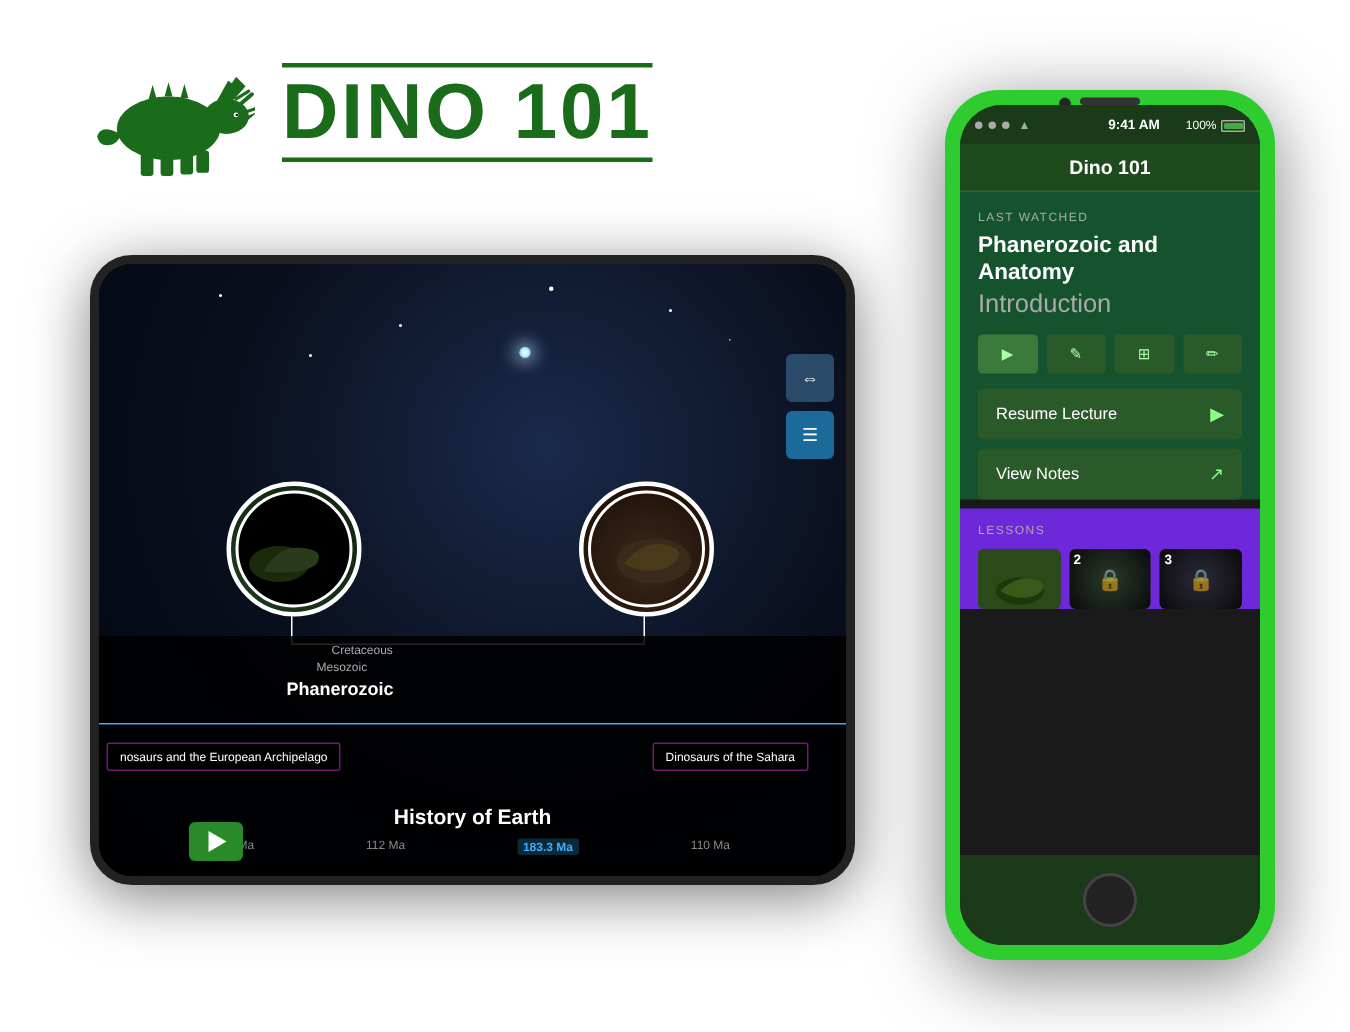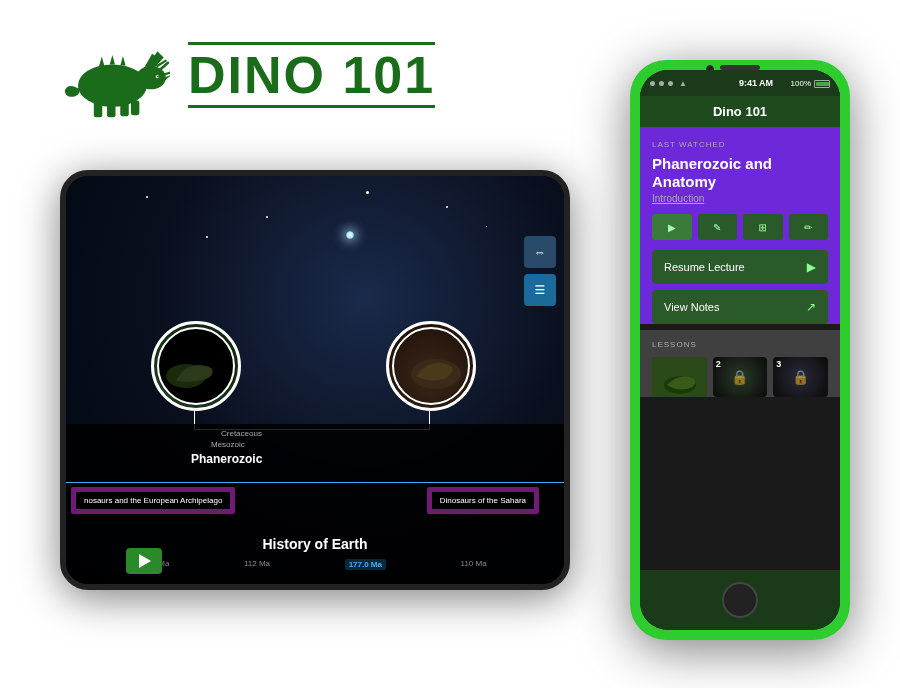--- a/index.html
+++ b/index.html
@@ -119,21 +119,21 @@
       background: radial-gradient(circle at 50% 60%, #3a2a1a, #1a0a05);
       overflow: hidden;
       display: flex;
       align-items: center;
       justify-content: center;
     }
 
     .event-box {
       position: absolute;
       background: rgba(0,0,0,0.7);
-      border: 5px solid #701a75;
+      border: 1px solid #701a75;
       color: white;
       font-size: 9px;
       padding: 4px 8px;
       border-radius: 2px;
     }
 
     
     .play-btn {
       position: absolute;
       bottom: 10px;
@@ -277,21 +277,21 @@
     }
 
     .iphone-nav-title {
       color: white;
       font-size: 13px;
       font-weight: bold;
     }
 
     
     .iphone-content {
-      background: #6d28d9;
+      background: #14532d;
       padding: 12px 12px 0 12px;
     }
 
     .last-watched-label {
       color: #aaa;
       font-size: 8px;
       text-transform: uppercase;
       letter-spacing: 1px;
       margin-bottom: 6px;
     }
@@ -299,23 +299,22 @@
     .lesson-title {
       color: white;
       font-size: 15px;
       font-weight: bold;
       line-height: 1.2;
       margin-bottom: 2px;
     }
 
     .lesson-subtitle {
       color: #aaa;
-      font-size: 10px;
+      font-size: 17px;
       margin-bottom: 10px;
-      text-decoration: underline;
     }
 
     
     .action-icons-row {
       display: flex;
       gap: 6px;
       margin-bottom: 10px;
     }
 
     .action-icon-btn {
@@ -350,21 +349,21 @@
     }
 
     .action-btn-icon {
       color: #8aff8a;
       font-size: 12px;
     }
 
     
     .lessons-section {
       padding: 10px 12px 0 12px;
-      background: #404040;
+      background: #6d28d9;
     }
 
     .lessons-label {
       color: #aaa;
       font-size: 8px;
       text-transform: uppercase;
       letter-spacing: 1px;
       margin-bottom: 8px;
     }
 
@@ -531,21 +530,21 @@
       <div style="position:absolute;top:58px;left:0;right:0;height:1px;background:#4af;"></div>
 
       <div class="event-box" style="bottom:70px;left:5px;font-size:8px;">nosaurs and the European Archipelago</div>
       <div class="event-box" style="bottom:70px;right:25px;font-size:8px;">Dinosaurs of the Sahara</div>
 
       <div style="position:absolute;bottom:32px;left:50%;transform:translateX(-50%);color:white;font-size:14px;font-weight:bold;white-space:nowrap;">History of Earth</div>
 
       <div style="position:absolute;bottom:14px;left:0;right:0;display:flex;justify-content:space-around;padding:0 40px;">
         <span style="color:#888;font-size:8px;">114 Ma</span>
         <span style="color:#888;font-size:8px;">112 Ma</span>
-        <span style="color:#4af;font-size:8px;font-weight:bold;background:#0a2a3a;padding:1px 4px;border-radius:2px;">177.0 Ma</span>
+        <span style="color:#4af;font-size:8px;font-weight:bold;background:#0a2a3a;padding:1px 4px;border-radius:2px;">183.3 Ma</span>
         <span style="color:#888;font-size:8px;text-align:right;">110 Ma</span>
       </div>
 
       <div class="play-btn">
         <div class="play-triangle"></div>
       </div>
     </div>
 
     <div class="android-sidebar">
       <div class="android-icon-btn">⇔</div>

